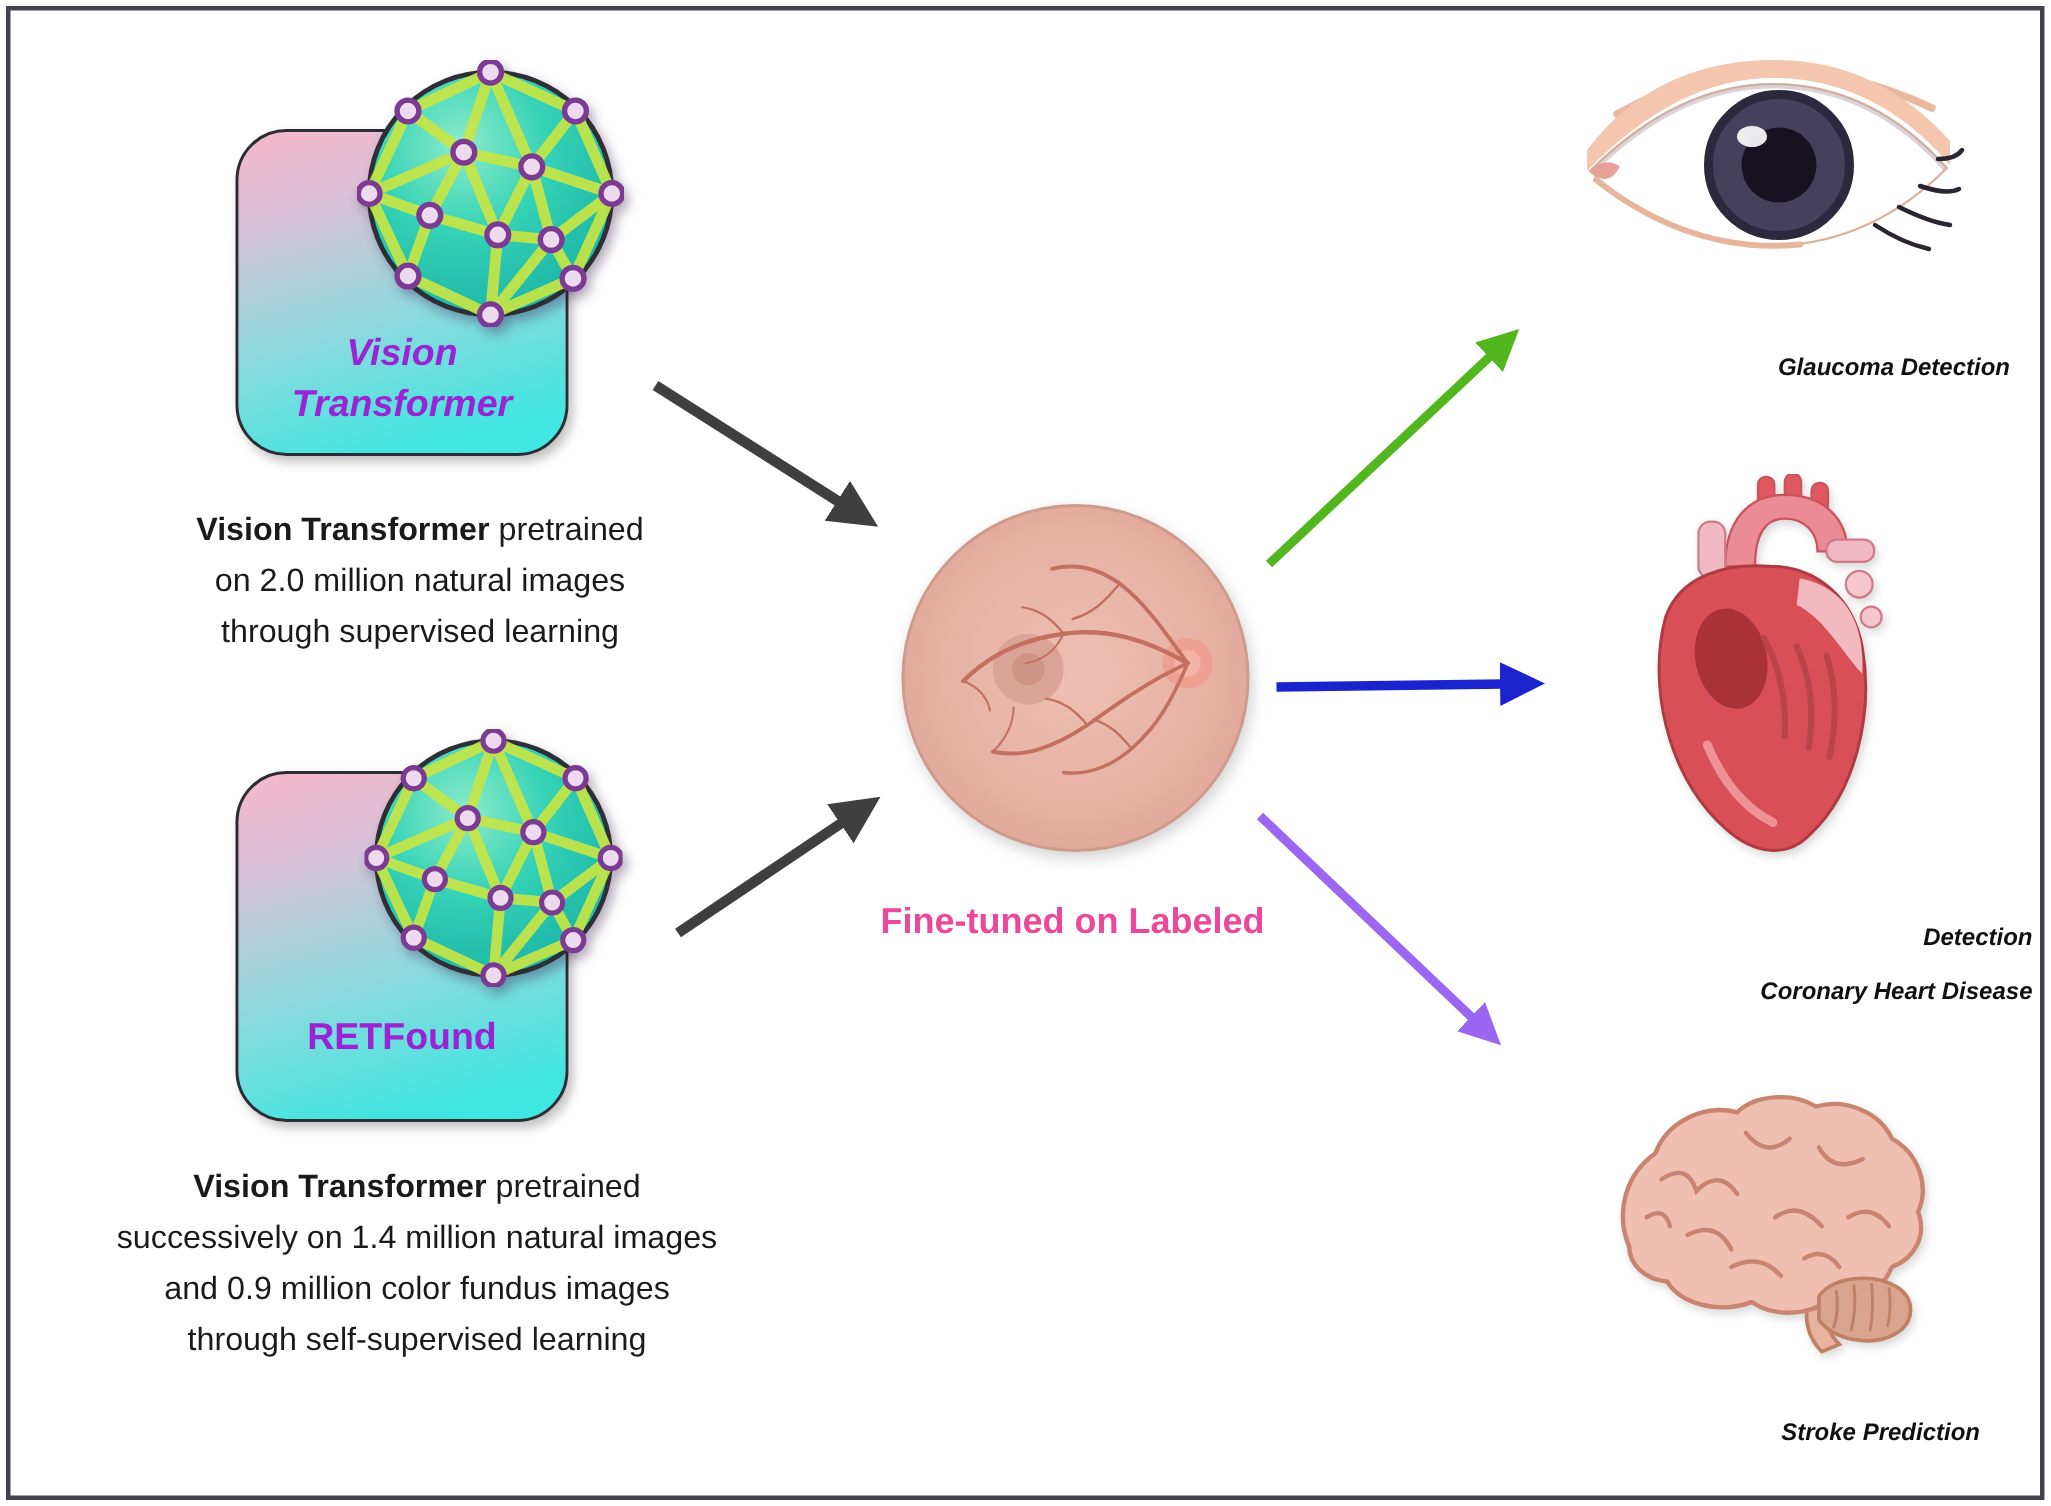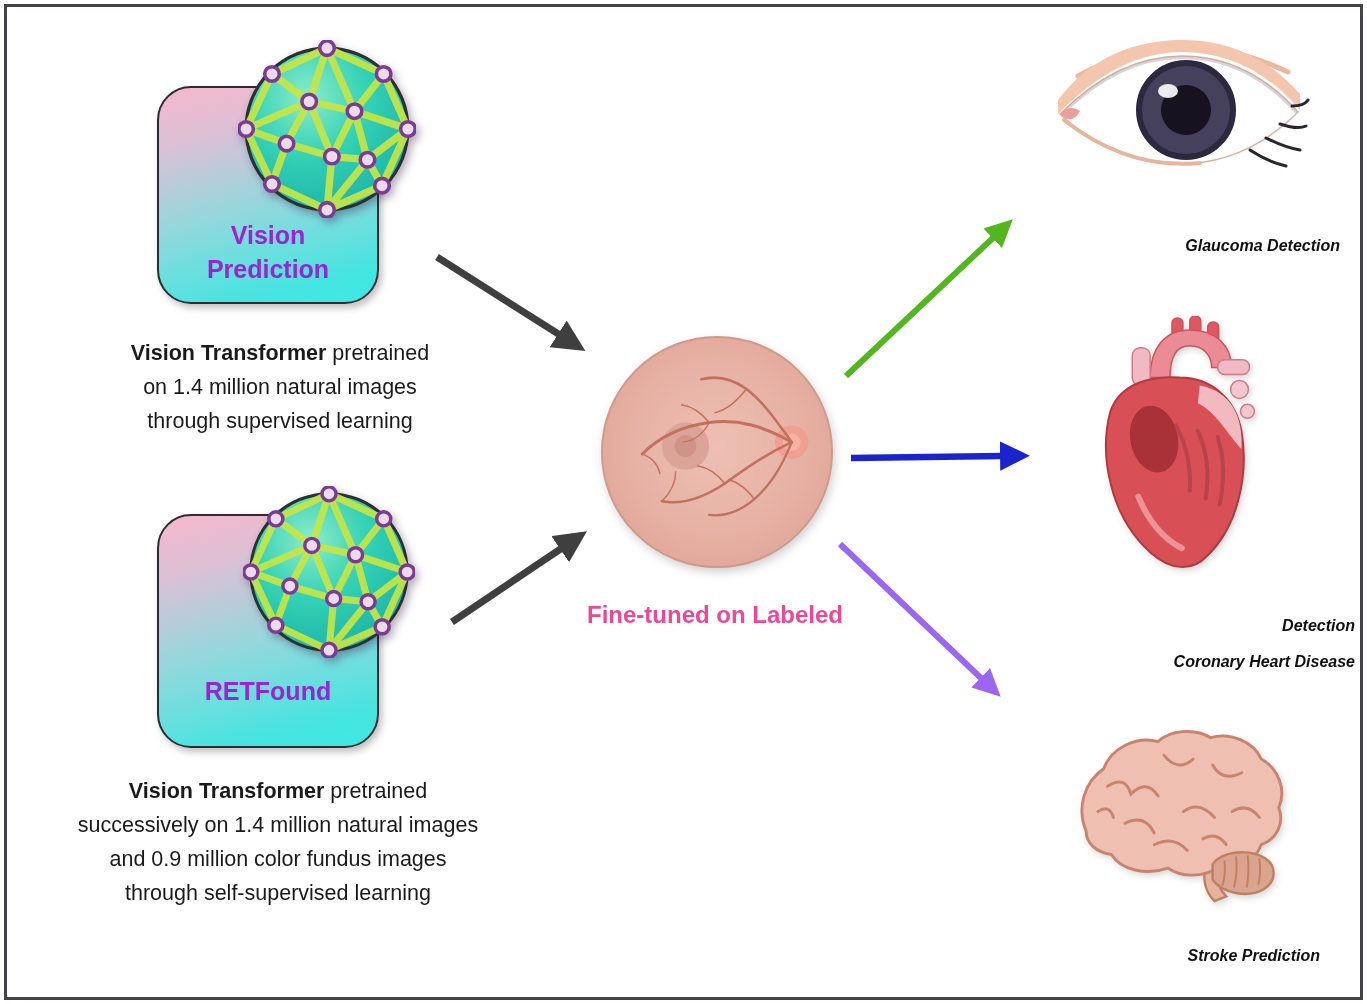--- a/index.html
+++ b/index.html
@@ -8,21 +8,21 @@
   .frame{position:absolute;left:4px;top:4px;right:4px;bottom:4px;border:3px solid #42424c;}
 
   
   .model-box{position:absolute;width:218px;border-radius:34px;border:2px solid #2c2c34;
              background:linear-gradient(165deg,#f6b7c9 0%,#dcc0d6 22%,#8fd9dd 55%,#43e5e0 88%,#3fe9e2 100%);
              box-shadow:3px 4px 7px rgba(0,0,0,.25);}
   .box-vit{left:157px;top:86px;height:214px;}
   .box-ret{left:157px;top:514px;height:230px;}
   .box-label{position:absolute;left:0;right:0;text-align:center;font-weight:700;
              font-size:25px;line-height:34px;color:#9a23d4;}
-  .box-vit .box-label{bottom:16px;}
+  .box-vit .box-label{bottom:16px;font-style:italic;}
   .box-ret .box-label{bottom:38px;margin-top:19px;}
 
   .sphere{position:absolute;filter:drop-shadow(3px 4px 4px rgba(40,10,60,.35));}
   .sphere1{left:238px;top:40px;width:178px;height:178px;}
   .sphere2{left:243px;top:486px;width:172px;height:172px;}
   .sphere svg{width:100%;height:100%;}
 
   .caption{position:absolute;text-align:center;font-size:21.5px;line-height:34px;color:#1a1a1a;}
   .cap1{left:70px;top:336px;width:420px;}
   .cap2{left:18px;top:774px;width:520px;}
@@ -49,21 +49,21 @@
 </style>
 </head>
 <body>
 
 <div class="stage">
   <div class="frame"></div>
 
   <div class="model-box box-vit">
     <div class="box-label">
       <div>Vision</div>
-      <div>Prediction</div>
+      <div>Transformer</div>
     </div>
   </div>
 
   <div class="sphere sphere1">
     <svg viewBox="0 0 110 110">
       <defs>
         <radialGradient id="ng1" cx="38%" cy="30%" r="80%">
           <stop offset="0%" stop-color="#8cecc9"></stop>
           <stop offset="45%" stop-color="#34d2b6"></stop>
           <stop offset="100%" stop-color="#17b0a4"></stop>
@@ -88,21 +88,21 @@
           <circle cx="72" cy="44" r="4.5"></circle>
           <circle cx="58" cy="72" r="4.5"></circle>
         <circle cx="30" cy="64" r="4.5"></circle>
           <circle cx="80" cy="74" r="4.5"></circle>
       </g>
     </svg>
   </div>
 
   <div class="caption cap1">
     <div><span class="b">Vision Transformer</span><span> pretrained</span></div>
-    <div>on 1.4 million natural images</div>
+    <div>on 2.0 million natural images</div>
     <div>through supervised learning</div>
   </div>
 
   <div class="model-box box-ret">
     <div class="box-label">RETFound</div>
   </div>
 
   <div class="sphere sphere2">
     <svg viewBox="0 0 110 110">
       <defs>

